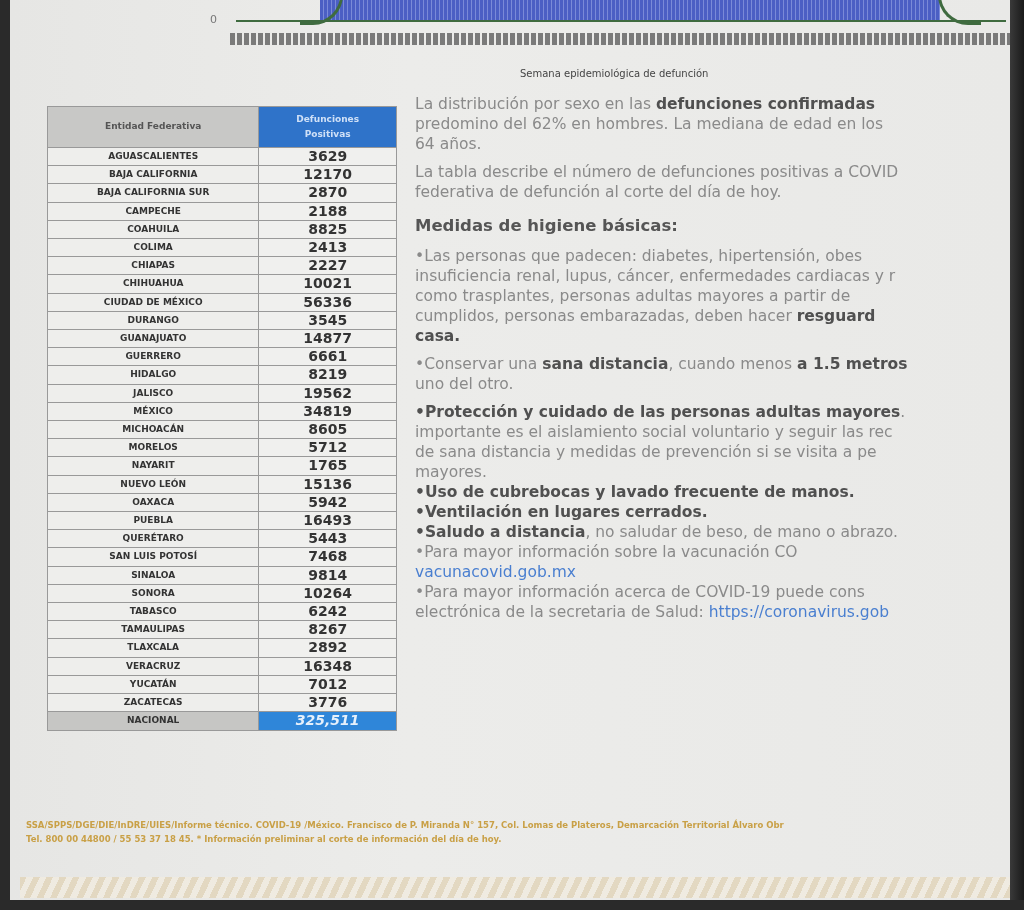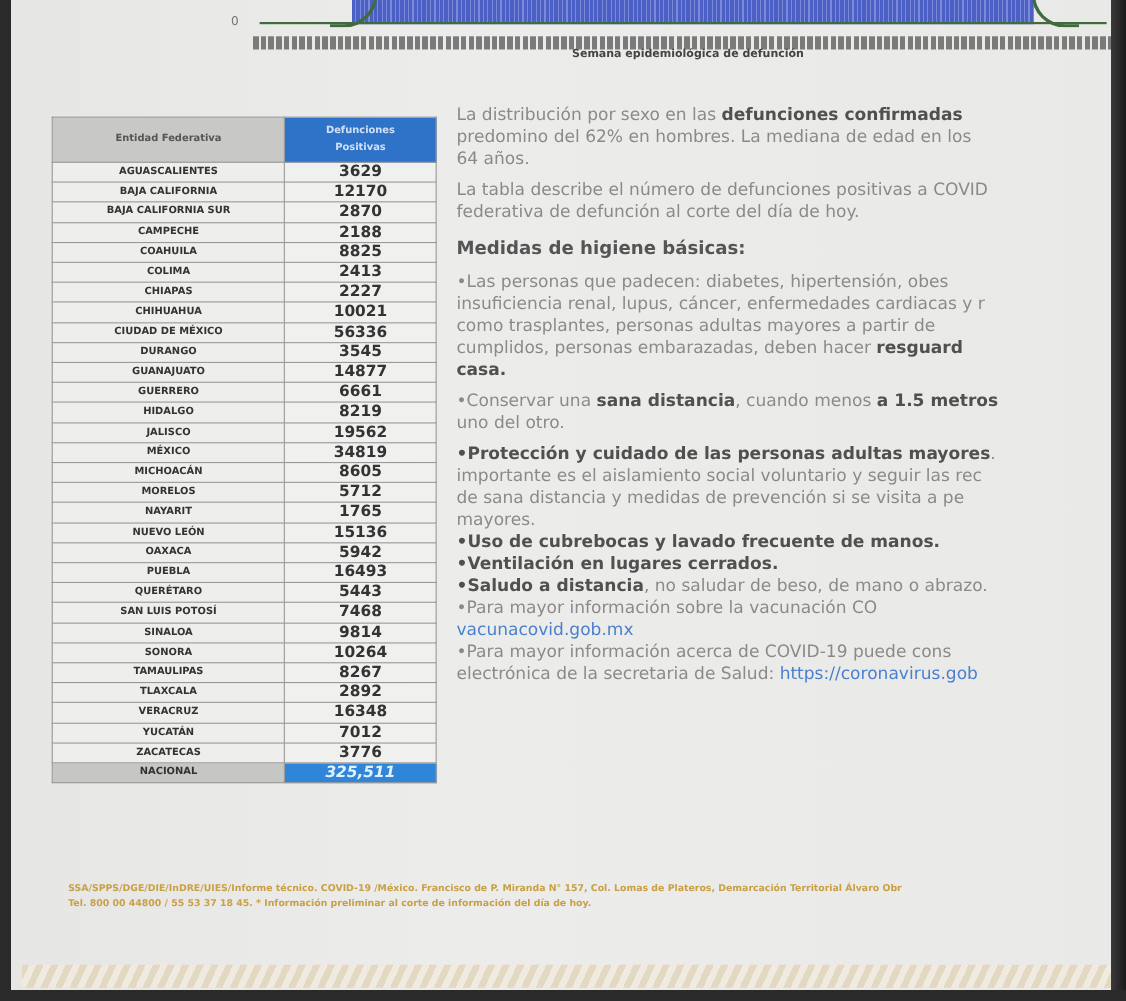--- a/index.html
+++ b/index.html
@@ -25,21 +25,21 @@
     background:repeating-linear-gradient(90deg,#4b5fc4 0px,#4b5fc4 3px,#7a8ad8 3px,#7a8ad8 4px);
   }
   .chart .baseline { position:absolute; left:36px; top:20px; width:770px; height:2px; background:#3f6b3f; }
   .chart .curve-l { position:absolute; left:100px; top:-18px; width:40px; height:40px; border-right:3px solid #3f6b3f; border-bottom:3px solid #3f6b3f; border-bottom-right-radius:30px; }
   .chart .curve-r { position:absolute; left:738px; top:-18px; width:40px; height:40px; border-left:3px solid #3f6b3f; border-bottom:3px solid #3f6b3f; border-bottom-left-radius:30px; }
   .chart .ticks {
     position:absolute; left:30px; top:33px; width:780px; height:12px;
     background:repeating-linear-gradient(90deg,#555 0px,#555 5px,transparent 5px,transparent 7px);
     opacity:.75;
   }
-  .chart .xlabel { position:absolute; left:320px; top:44px; font-size:10px; font-weight:bold; color:#444; }
+  .chart .xlabel { position:absolute; left:320px; top:68px; font-size:10px; font-weight:normal; color:#444; }
 
   
   .tbl {
     position:absolute; left:37px; top:106px; width:350px;
     border-collapse:collapse; font-size:9px; color:#333; font-weight:bold;
   }
   .tbl th, .tbl td { border:1px solid #999; padding:0; text-align:center; height:17.2px; line-height:17.2px; }
   .tbl th.h-ent { background:#c8c8c6; height:40px; font-size:9px; color:#555; }
   .tbl th.h-def { background:#2f73c9; color:#cfe0f7; font-size:9px; line-height:15px; }
   .tbl td.ent { width:211px; background:#eeeeec; }
@@ -49,21 +49,21 @@
 
   
   .text { position:absolute; left:405px; top:94px; width:620px; color:#8a8a8a; font-size:15.5px; line-height:20px; white-space:nowrap; }
   .text p { margin:0; }
   .text b { color:#505050; }
   .text .heading { color:#555; font-weight:bold; font-size:16.5px; margin-top:14px; margin-bottom:10px; }
   .text .gap { margin-top:8px; }
   .text .link { color:#4a7fd0; }
   .text .boldline { color:#505050; font-weight:bold; }
 
-  .footer { position:absolute; left:16px; top:801px; font-size:8.5px; color:#c9a046; font-weight:bold; line-height:14px; white-space:nowrap;margin-left:36px; }
+  .footer { position:absolute; left:16px; top:818px; font-size:8.5px; color:#c9a046; font-weight:bold; line-height:14px; white-space:nowrap; }
   .band {
     position:absolute; left:10px; top:877px; width:990px; height:21px;
     background:repeating-linear-gradient(115deg,#e2d6bd 0px,#e2d6bd 6px,#f0ebe0 6px,#f0ebe0 12px);
     opacity:.9;
   }
 </style>
 </head>
 <body>
 
 <div class="left-edge"></div>
@@ -185,20 +185,24 @@
         </tr>
       <tr>
           <td class="ent">SINALOA</td>
           <td class="val">9814</td>
         </tr>
       <tr>
           <td class="ent">SONORA</td>
           <td class="val">10264</td>
         </tr>
       <tr>
+          <td class="ent">TABASCO</td>
+          <td class="val">6242</td>
+        </tr>
+      <tr>
           <td class="ent">TAMAULIPAS</td>
           <td class="val">8267</td>
         </tr>
       <tr>
           <td class="ent">TLAXCALA</td>
           <td class="val">2892</td>
         </tr>
       <tr>
           <td class="ent">VERACRUZ</td>
           <td class="val">16348</td>

